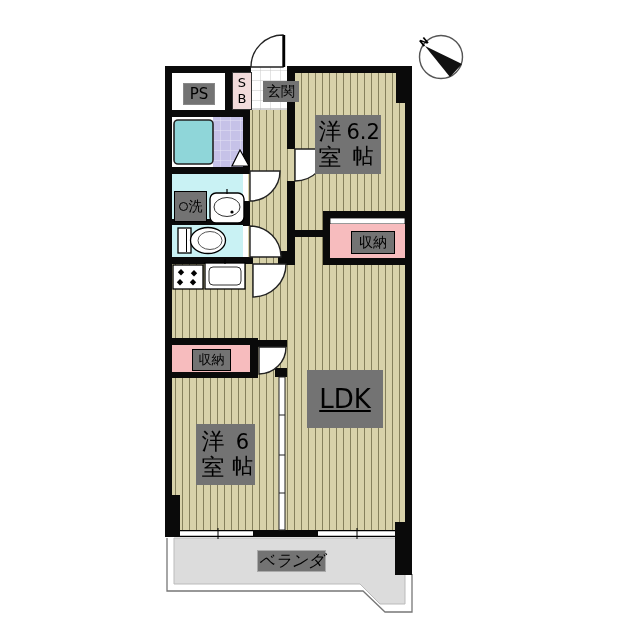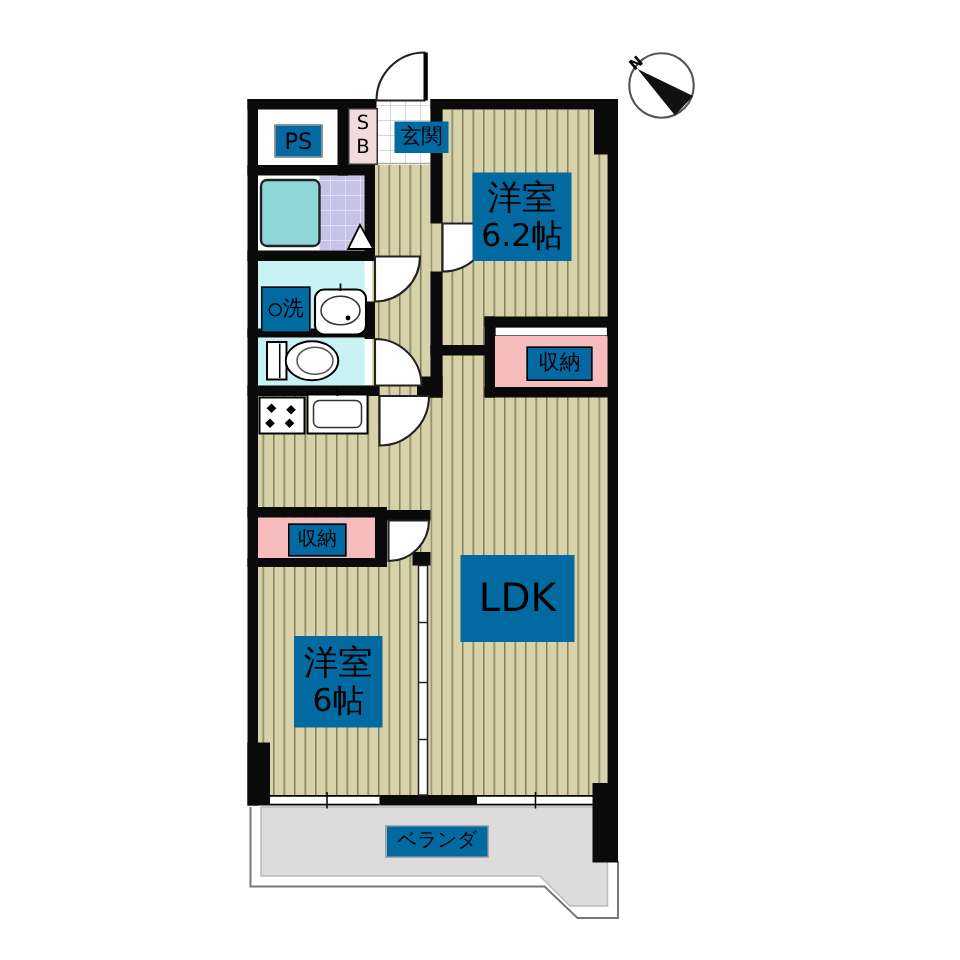--- a/index.html
+++ b/index.html
@@ -1,37 +1,37 @@
 <!DOCTYPE html>
 <html><head>
 <meta charset="utf-8">
 <style>
   html,body{margin:0;padding:0;background:#fff;}
   #stage{position:relative;width:640px;height:640px;background:#fff;overflow:hidden;
          font-family:"DejaVu Sans","Liberation Sans",sans-serif;color:#000;}
   #planSvg{position:absolute;left:0;top:0;}
-  .lbl{position:absolute;background:#0369a1;display:flex;align-items:center;justify-content:center;
+  .lbl{position:absolute;background:#737373;display:flex;align-items:center;justify-content:center;
        text-align:center;white-space:pre-line;line-height:1.1;}
   .bordered{border:1px solid #000;}
-  .room-label{flex-direction:column;font-size:23px;}
+  .room-label{flex-direction:row;font-size:23px;}
   .room-label .sz{font-size:21px;}
   #lbl-ps{left:183px;top:83px;width:30px;height:20px;font-size:15px;border:1px solid #888;}
   #lbl-sb{left:232px;top:72px;width:18px;height:36px;font-size:13px;line-height:1.25;
           background:#f2dbdb;border:1px solid #333;}
   #lbl-genkan{left:251px;top:81px;width:36px;height:21px;font-size:14px;margin-left:12px;}
   #lbl-washer{left:174px;top:191px;width:31px;height:29px;font-size:14px;}
   #lbl-washer .circ{width:7px;height:7px;border:1px solid #000;border-radius:50%;margin-right:1px;flex:0 0 auto;}
   #lbl-room62{left:315px;top:115px;width:66px;height:59px;}
   #lbl-storage-r{left:351px;top:231px;width:42px;height:21px;font-size:14px;}
-  #lbl-ldk{left:307px;top:370px;width:76px;height:58px;}
+  #lbl-ldk{left:307px;top:370px;width:76px;height:58px;text-decoration:underline;}
   #lbl-ldk .nm{font-size:26px;}
   #lbl-ldk .sz{font-size:23px;}
   #lbl-storage-l{left:192px;top:349px;width:37px;height:20px;font-size:13px;}
   #lbl-room6{left:196px;top:424px;width:59px;height:61px;}
-  #lbl-veranda{left:257px;top:550px;width:67px;height:20px;font-size:13px;border:1px solid #aaa;}
+  #lbl-veranda{left:257px;top:550px;width:67px;height:20px;font-size:16px;border:1px solid #aaa;font-style:italic;}
 </style>
 </head>
 <body>
 
 <div id="stage">
 
   <svg id="planSvg" width="640" height="640" viewBox="0 0 640 640">
     <defs>
       <pattern id="floorStripes" width="7" height="12" patternUnits="userSpaceOnUse">
         <rect width="7" height="12" fill="#d8d2aa"></rect>

